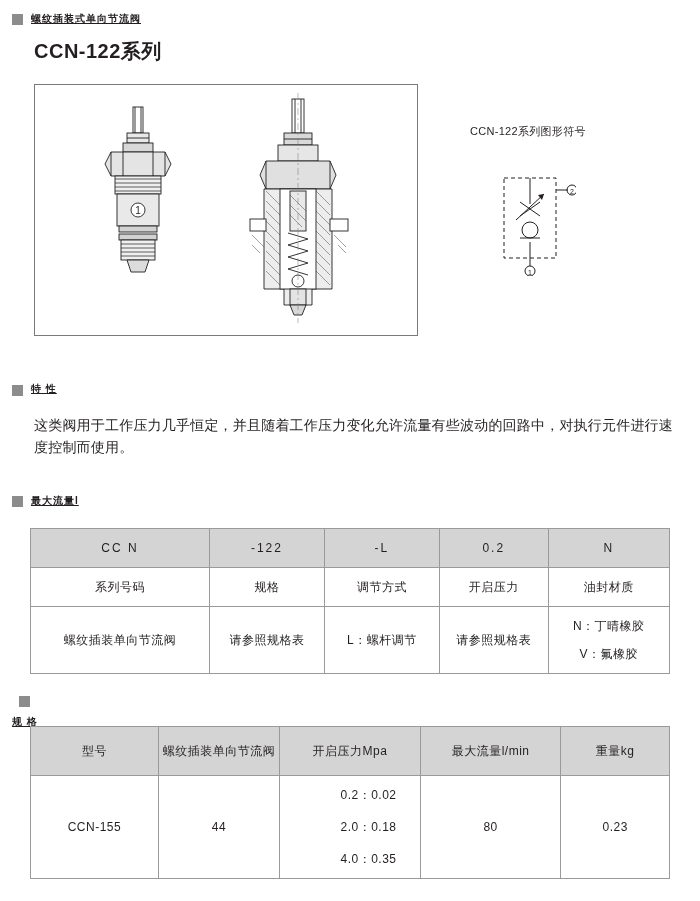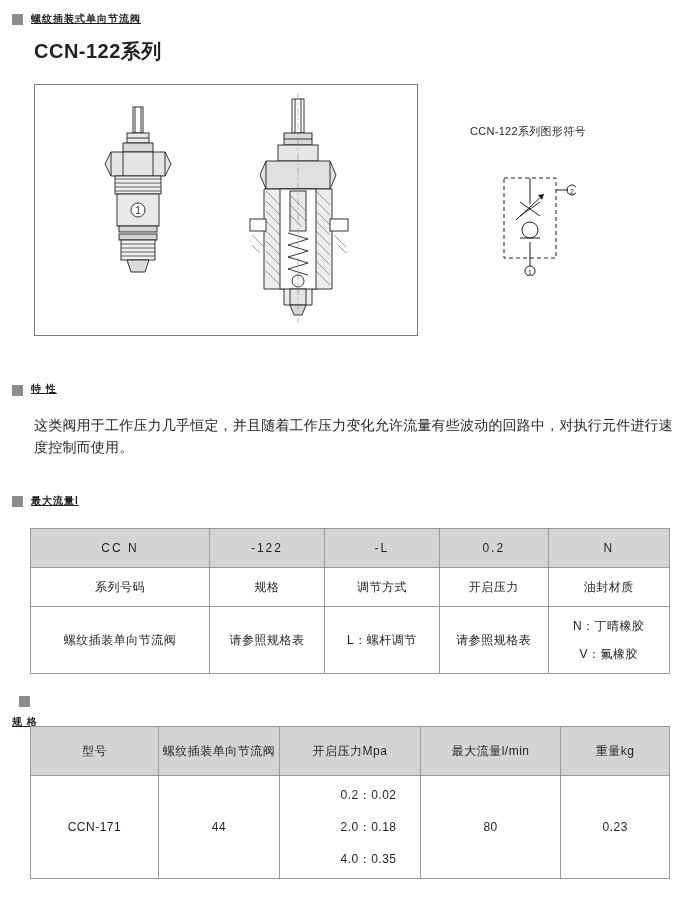--- a/index.html
+++ b/index.html
@@ -380,21 +380,21 @@
   <table id="spec-table">
     <tbody>
         <tr class="head">
       <td style="width:20%">型号</td>
       <td style="width:19%">螺纹插装单向节流阀</td>
       <td style="width:22%">开启压力Mpa</td>
       <td style="width:22%">最大流量l/min</td>
       <td style="width:17%">重量kg</td>
     </tr>
     <tr class="body">
-      <td>CCN-171</td>
+      <td>CCN-155</td>
       <td>44</td>
       <td class="multi">
         <span>0.2：0.02</span>
         <span>2.0：0.18</span>
         <span>4.0：0.35</span>
       </td>
       <td>80</td>
       <td>0.23</td>
     </tr>
   </tbody>

